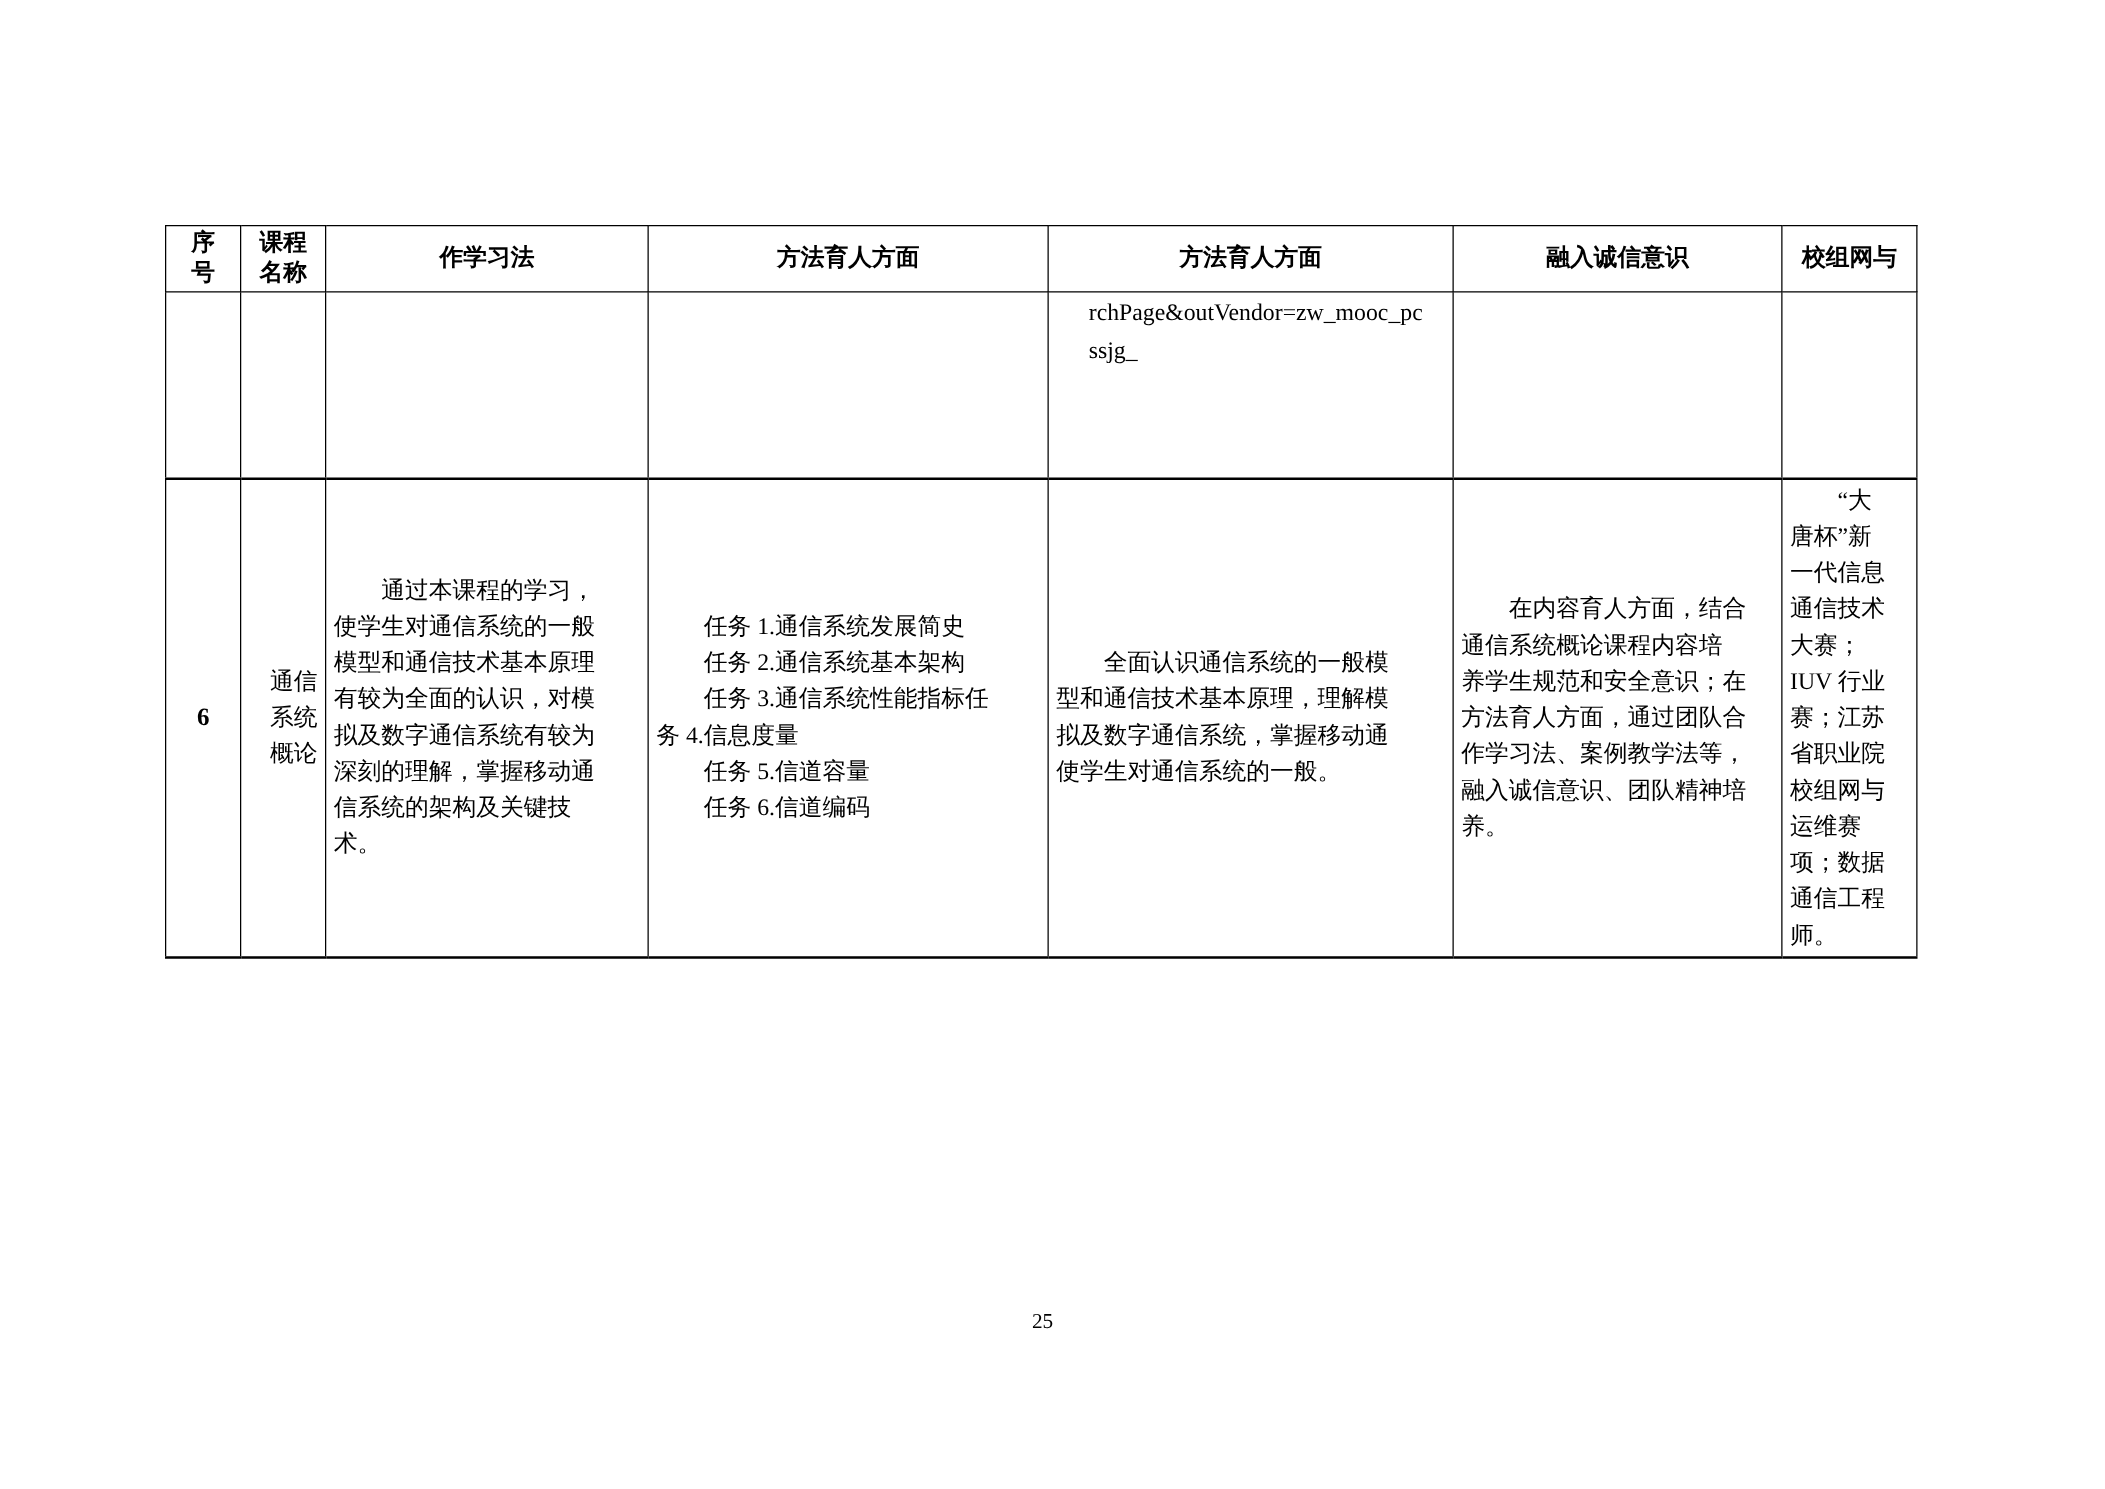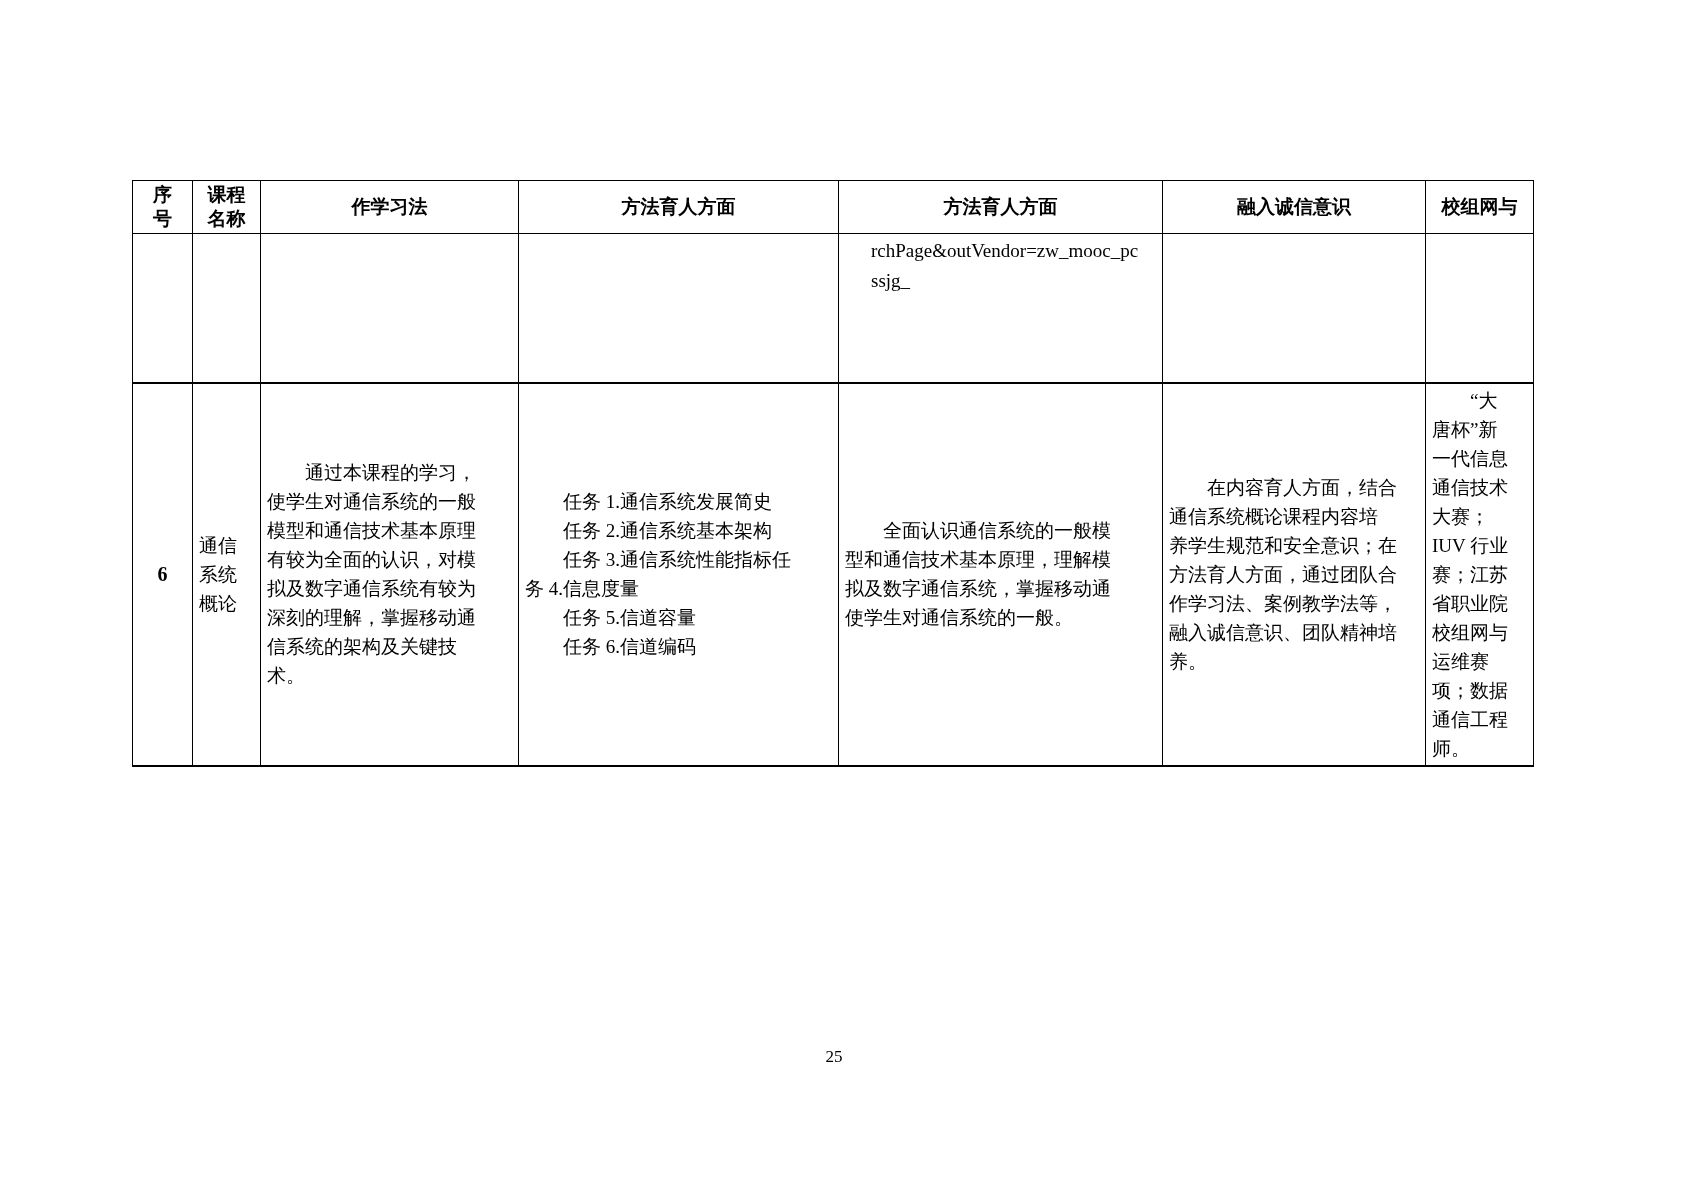--- a/index.html
+++ b/index.html
@@ -55,21 +55,21 @@
   tr.row-main td {
     border-bottom: 2px solid #000000;
   }
   .cell-text {
     font-size: 19px;
     line-height: 29px;
     white-space: pre-line;
     text-align: left;
   }
   .cell-center {
-    text-align: left;
+    text-align: right;
   }
   td.v-top {
     vertical-align: top;
   }
   .seq-num {
     font-weight: bold;
     font-size: 20px;
     text-align: center;
   }
   .cont-req {

